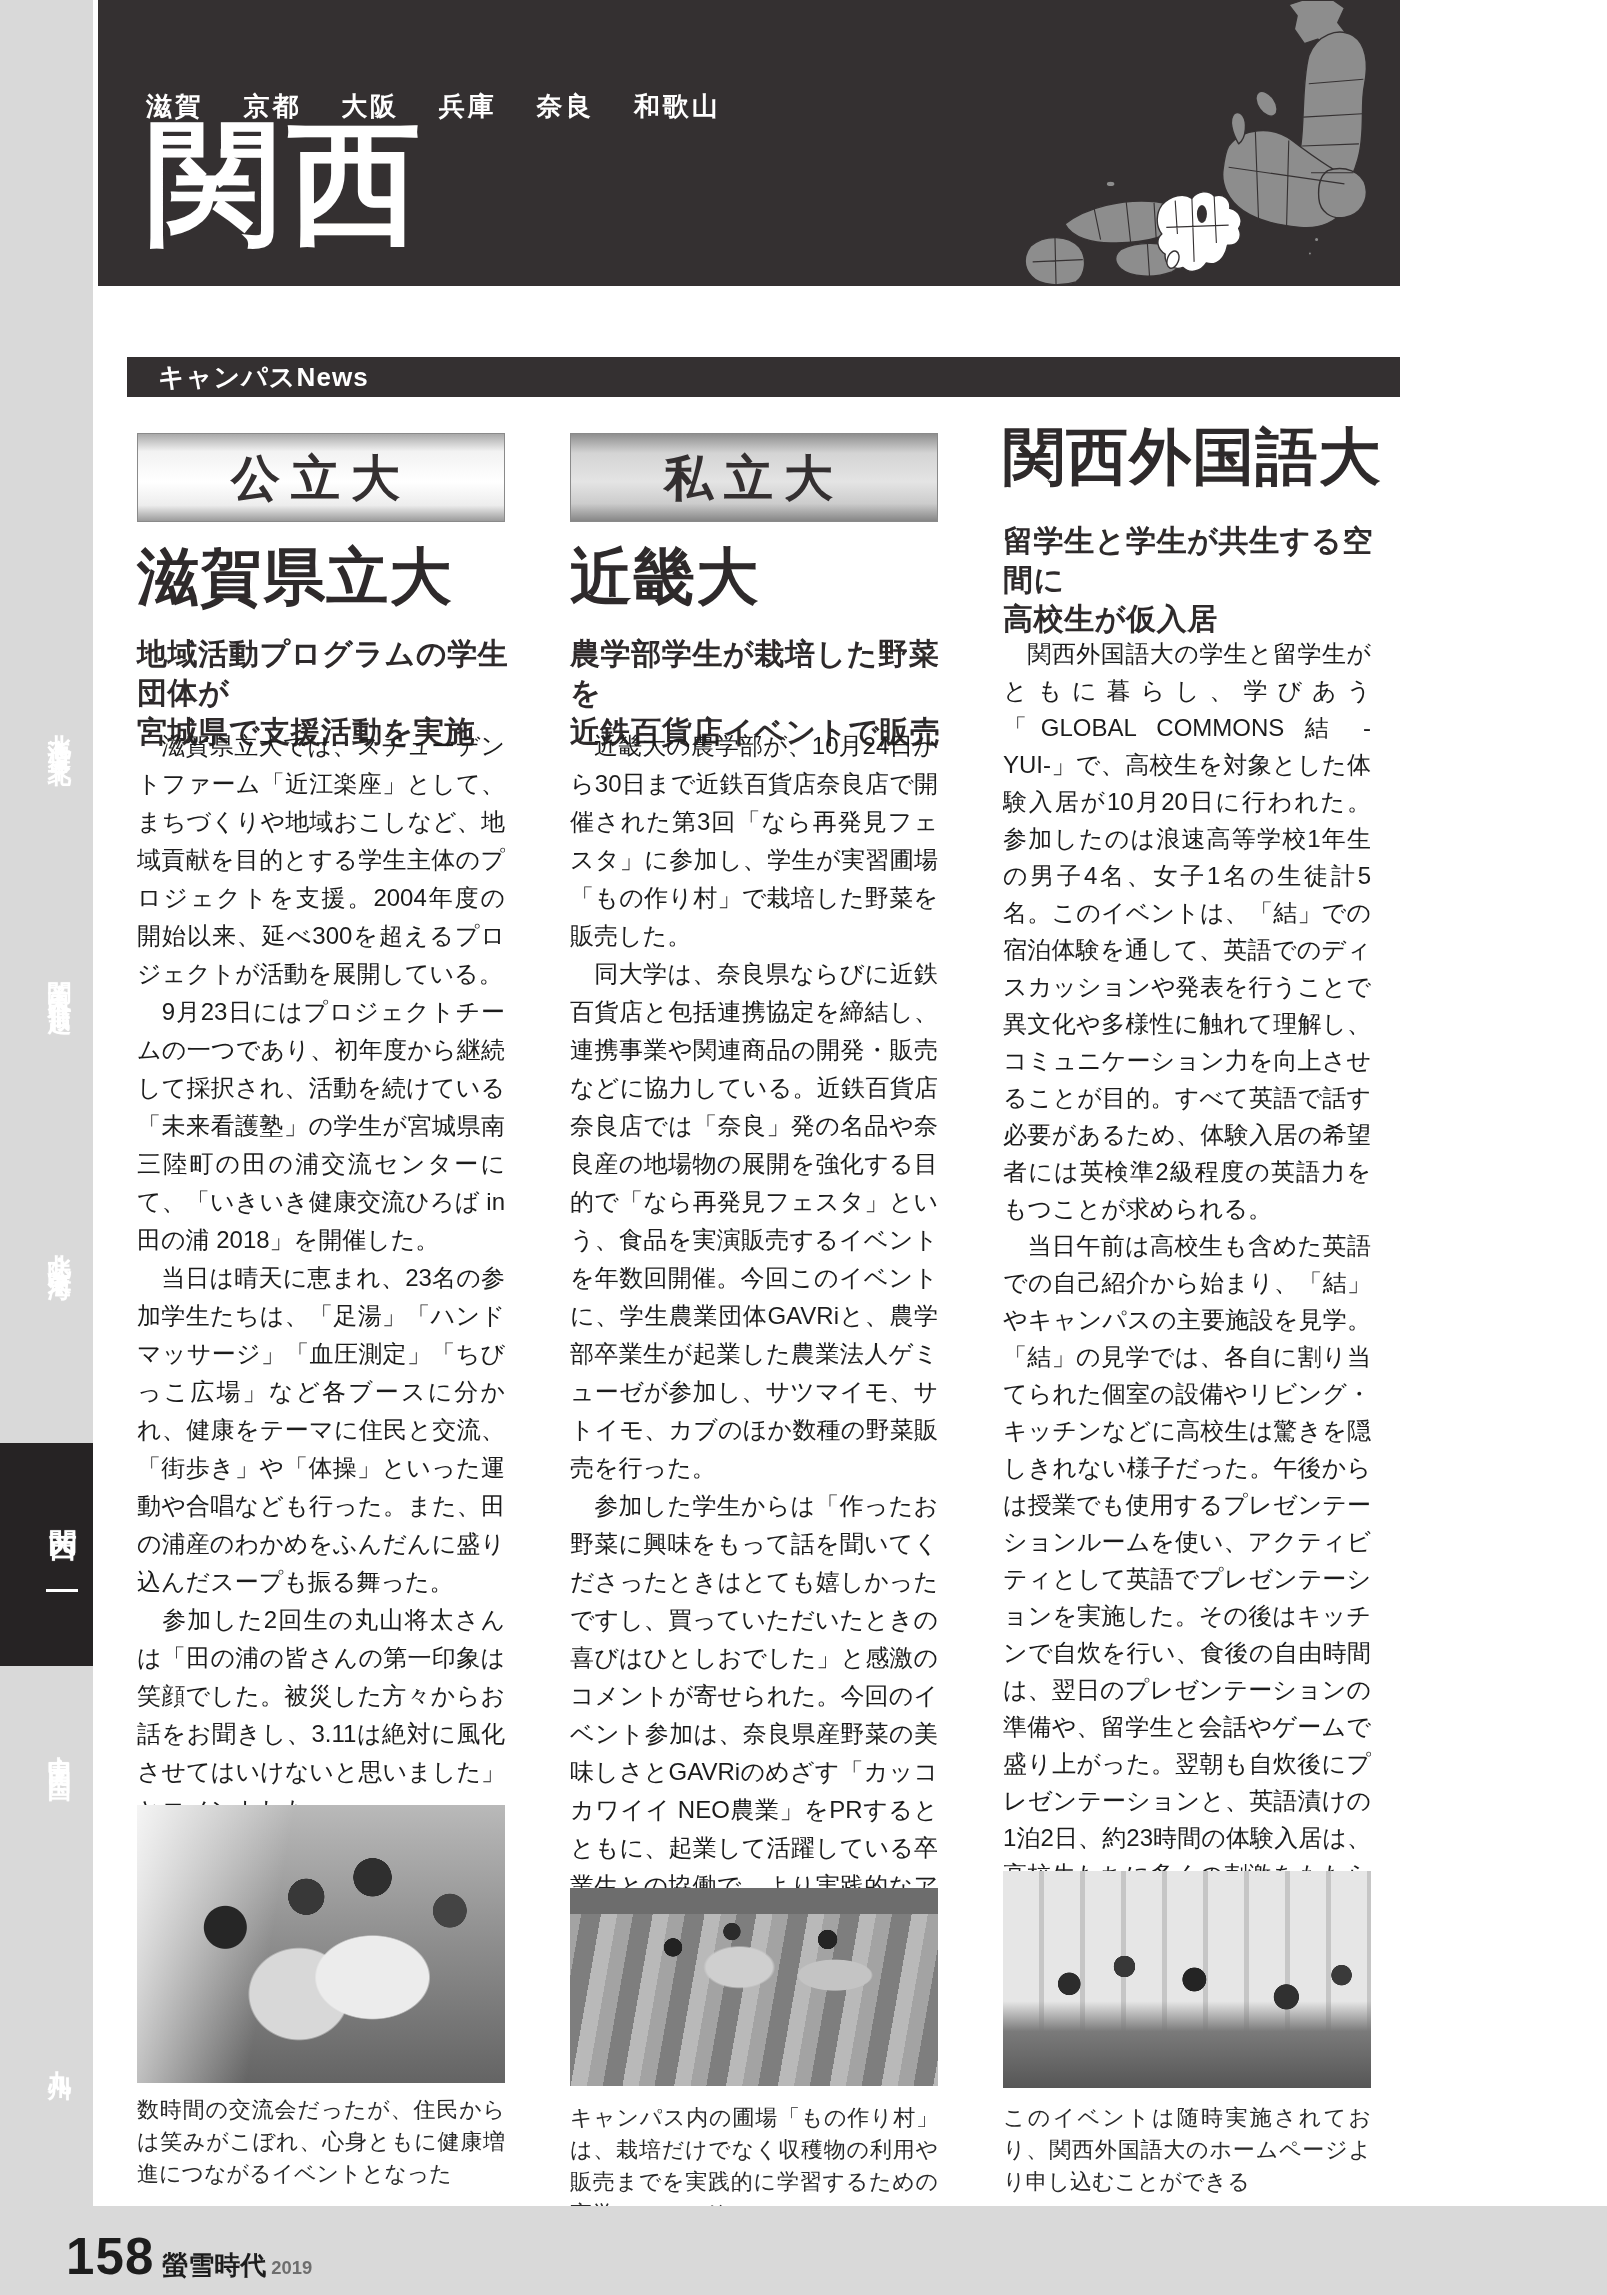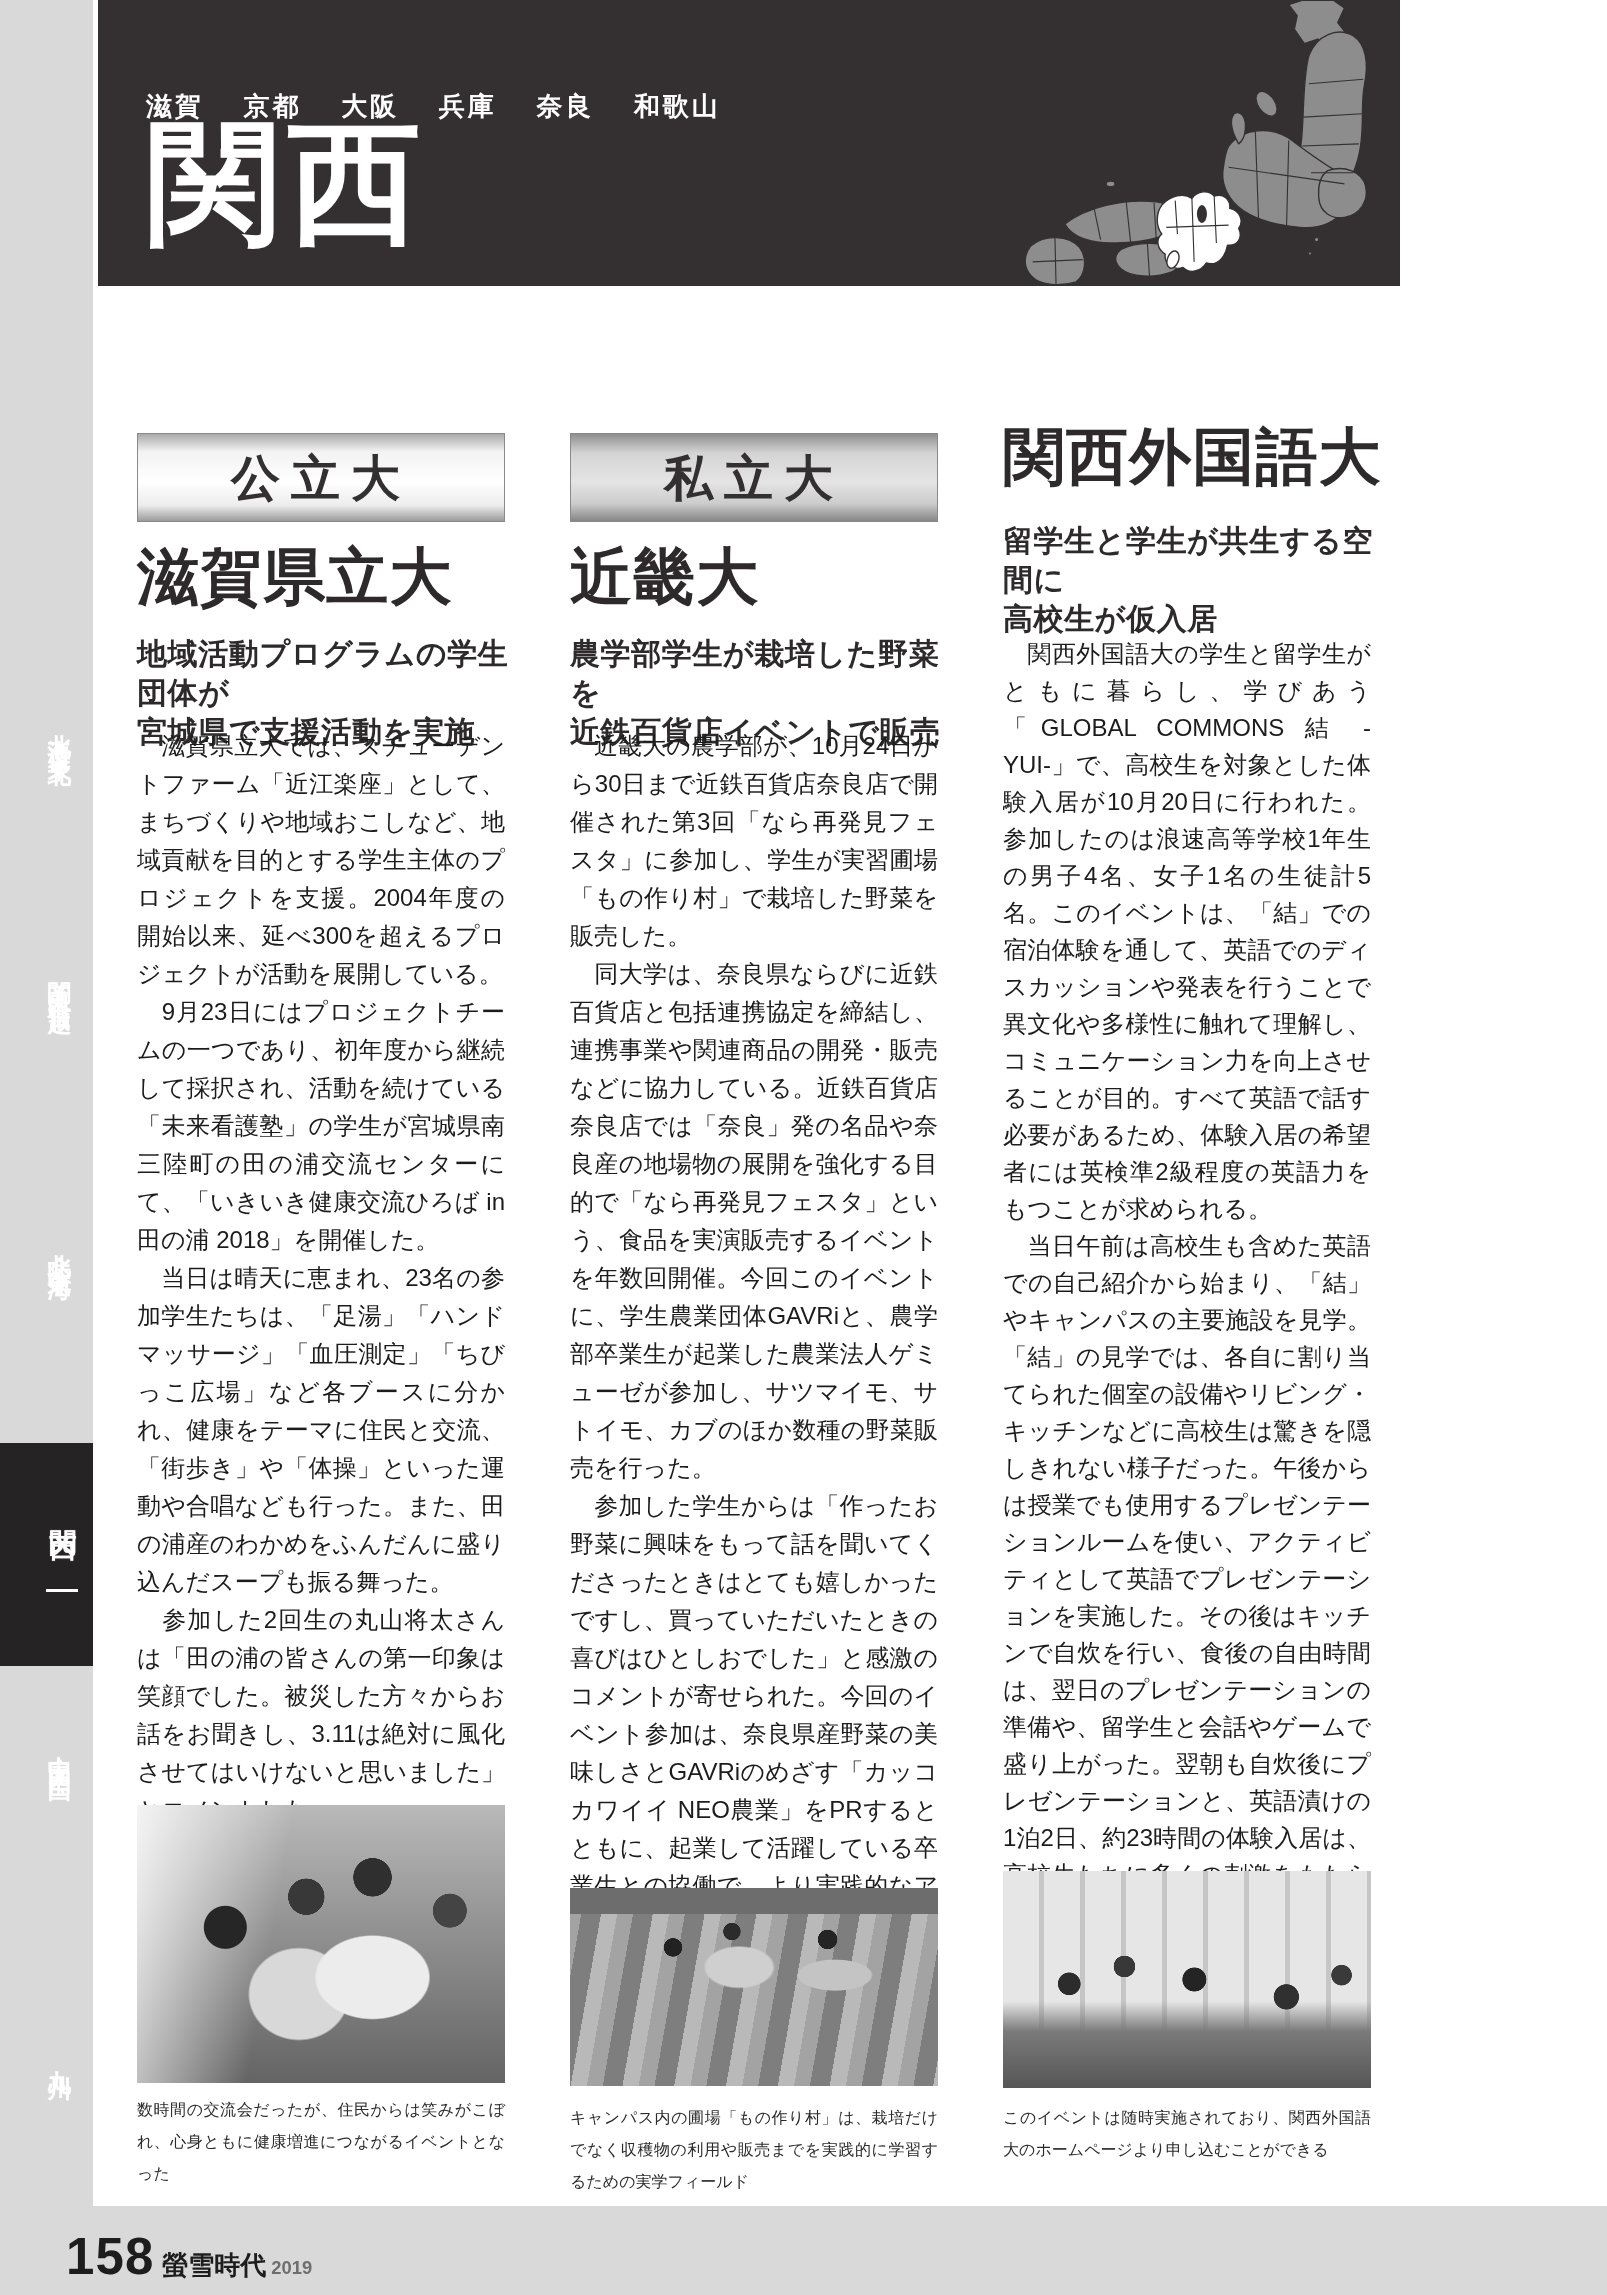--- a/index.html
+++ b/index.html
@@ -77,21 +77,21 @@
   .photo3{top:1871px;height:217px;
     background:
       radial-gradient(circle at 18% 52%, #2c2c2c 0 11px, rgba(0,0,0,0) 11.7px),
       radial-gradient(circle at 33% 44%, #383838 0 10.6px, rgba(0,0,0,0) 11px),
       radial-gradient(circle at 52% 50%, #242424 0 11.7px, rgba(0,0,0,0) 12.3px),
       radial-gradient(circle at 77% 58%, #303030 0 12.3px, rgba(0,0,0,0) 13px),
       radial-gradient(circle at 92% 48%, #3a3a3a 0 10px, rgba(0,0,0,0) 10.6px),
       linear-gradient(0deg,#565656 0%,#7a7a7a 26%,rgba(0,0,0,0) 40%),
       repeating-linear-gradient(90deg,#e6e6e6 0 36px,#c6c6c6 36px 41px);}
 
-  .caption{position:absolute;left:0;width:368px;font-size:16px;line-height:32px;color:#2a2a2a;
+  .caption{position:absolute;left:0;width:368px;font-size:22px;line-height:32px;color:#2a2a2a;
         text-align:justify;}
   .cap1{top:2094px;} .cap2{top:2102px;} .cap3{top:2102px;}
 
   
   .bottom-strip{position:absolute;left:0;top:2206px;width:1608px;height:90px;background:#d9d9d9;}
   .folio{position:absolute;left:66px;top:2227px;white-space:nowrap;}
   .folio .num{font-size:51px;font-weight:900;color:#1d1d1d;letter-spacing:1.1px;}
   .folio .mag{font-size:26px;font-weight:900;color:#1d1d1d;margin-left:7.8px;}
   .folio .yr{font-size:18.4px;color:#6e6e6e;margin-left:5px;font-weight:bold;}
 </style>
@@ -162,20 +162,21 @@
           <g fill="none" stroke-width="2">
             <path d="M386,356 L390,470 M340,408 L452,404 M426,352 L430,436 M356,360 L360,420"></path>
           </g>
           <ellipse cx="404" cy="384" rx="9" ry="16" fill="#353132" stroke="none"></ellipse>
           <ellipse cx="352" cy="466" rx="10" ry="16" fill="#ffffff" transform="rotate(20 352 466)"></ellipse>
         </g>
       </svg>
     </div>
   </div>
 
+  <div class="section-bar">キャンパスNews</div>
 
   <div class="col col1">
     <div class="badge badge-public">公立大</div>
     <div class="uni">滋賀県立大</div>
     <div class="headline">地域活動プログラムの学生団体が
 宮城県で支援活動を実施</div>
     <div class="body-text">　滋賀県立大では、スチューデントファーム「近江楽座」として、まちづくりや地域おこしなど、地域貢献を目的とする学生主体のプロジェクトを支援。2004年度の開始以来、延べ300を超えるプロジェクトが活動を展開している。
 　9月23日にはプロジェクトチームの一つであり、初年度から継続して採択され、活動を続けている「未来看護塾」の学生が宮城県南三陸町の田の浦交流センターにて、「いきいき健康交流ひろば in 田の浦 2018」を開催した。
 　当日は晴天に恵まれ、23名の参加学生たちは、「足湯」「ハンドマッサージ」「血圧測定」「ちびっこ広場」など各ブースに分かれ、健康をテーマに住民と交流、「街歩き」や「体操」といった運動や合唱なども行った。また、田の浦産のわかめをふんだんに盛り込んだスープも振る舞った。
 　参加した2回生の丸山将太さんは「田の浦の皆さんの第一印象は笑顔でした。被災した方々からお話をお聞きし、3.11は絶対に風化させてはいけないと思いました」とコメントした。</div>

